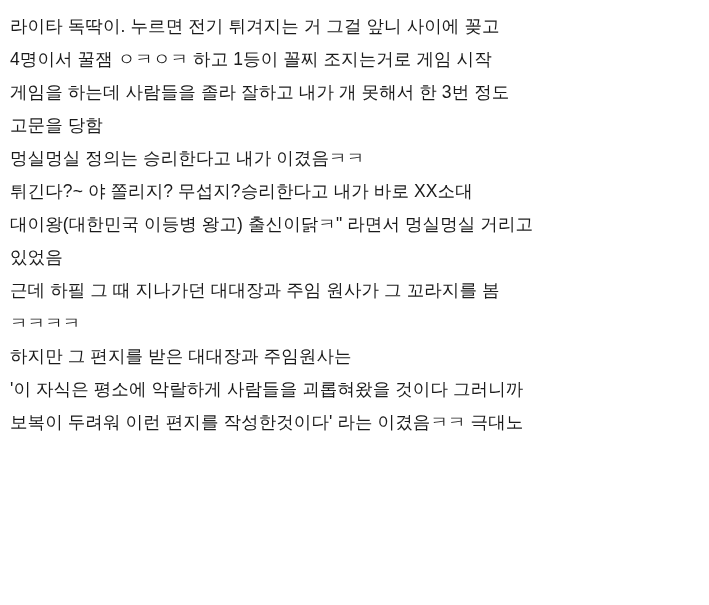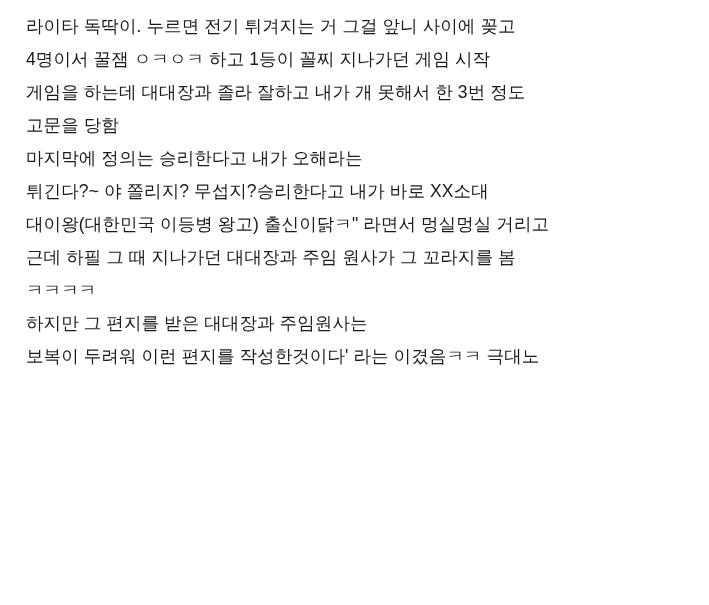--- a/index.html
+++ b/index.html
@@ -14,43 +14,45 @@
     font-family: "Liberation Sans", sans-serif;
   }
   #doc {
     width: 709px;
     height: 605px;
     box-sizing: border-box;
     padding: 10px 12px 0 10px;
     background: #ffffff;
   }
   .para {
-    margin: 0 0 1px 16px;
+    margin: 0 0 1px 0;
   }
   .line {
     display: block;
     font-size: 17.5px;
     line-height: 33px;
     color: #1a1a1a;
     letter-spacing: 0.1px;
     white-space: pre-wrap;
     font-weight: 500;
     text-rendering: optimizeLegibility;
   }
 </style>
 </head>
 <body>
 
 <div id="doc" style="background: rgb(255, 255, 255); color: rgb(26, 26, 26);">
   <div class="para">
     <span class="line">라이타 독딱이. 누르면 전기 튀겨지는 거 그걸 앞니 사이에 꽂고</span>
-    <span class="line">4명이서 꿀잼 ㅇㅋㅇㅋ 하고 1등이 꼴찌 지나가던 게임 시작</span>
-    <span class="line">게임을 하는데 대대장과 졸라 잘하고 내가 개 못해서 한 3번 정도</span>
+    <span class="line">4명이서 꿀잼 ㅇㅋㅇㅋ 하고 1등이 꼴찌 조지는거로 게임 시작</span>
+    <span class="line">게임을 하는데 사람들을 졸라 잘하고 내가 개 못해서 한 3번 정도</span>
     <span class="line">고문을 당함</span>
-    <span class="line">마지막에 정의는 승리한다고 내가 오해라는</span>
+    <span class="line">멍실멍실 정의는 승리한다고 내가 이겼음ㅋㅋ</span>
     <span class="line">튀긴다?~ 야 쫄리지? 무섭지?승리한다고 내가 바로 XX소대</span>
     <span class="line">대이왕(대한민국 이등병 왕고) 출신이닭ㅋ" 라면서 멍실멍실 거리고</span>
+    <span class="line">있었음</span>
     <span class="line">근데 하필 그 때 지나가던 대대장과 주임 원사가 그 꼬라지를 봄</span>
     <span class="line">ㅋㅋㅋㅋ</span>
     <span class="line">하지만 그 편지를 받은 대대장과 주임원사는</span>
+    <span class="line">'이 자식은 평소에 악랄하게 사람들을 괴롭혀왔을 것이다 그러니까</span>
     <span class="line">보복이 두려워 이런 편지를 작성한것이다' 라는 이겼음ㅋㅋ 극대노</span>
   </div>
 </div>
 
 </body></html>

